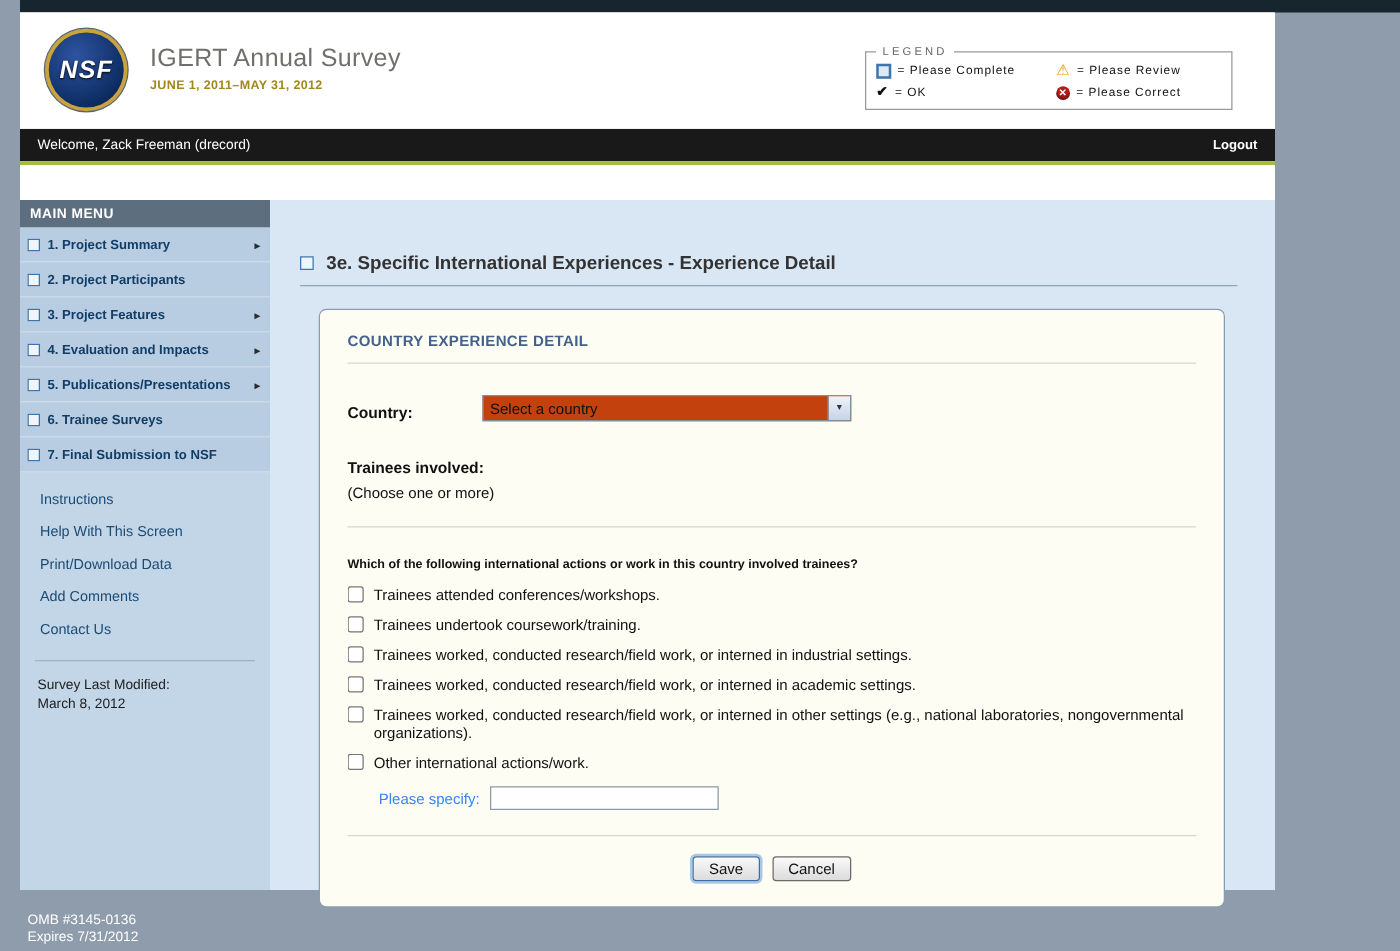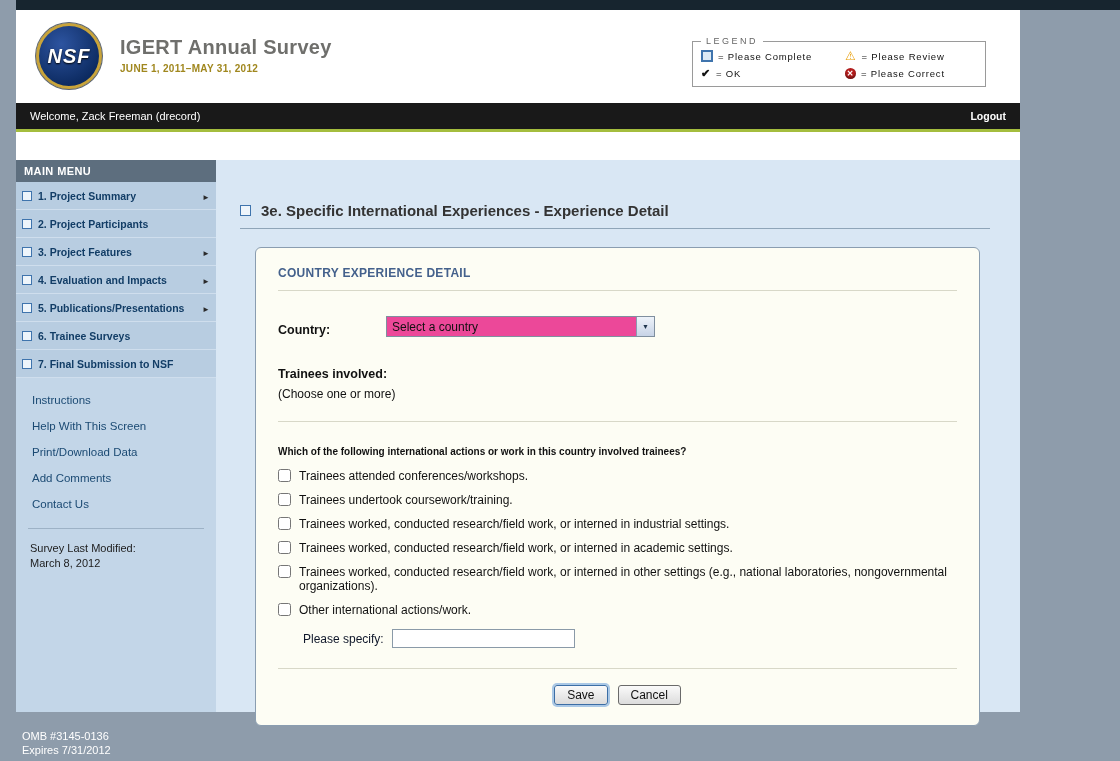--- a/index.html
+++ b/index.html
@@ -18,21 +18,21 @@
   
   .header{flex:0 0 93px;position:relative;background:#ffffff;}
   .logo{
     position:absolute;left:20px;top:13px;width:66px;height:66px;border-radius:50%;
     background:radial-gradient(circle at 38% 32%, #2d54a0, #0c2a60 70%);
     box-shadow:inset 0 0 0 3px #c9a43a, 0 0 0 1px #5a636e;
     display:flex;align-items:center;justify-content:center;
   }
   .logo span{color:#ffffff;font-weight:bold;font-style:italic;font-size:20px;letter-spacing:1px;text-shadow:0 1px 2px #000;}
   .titles{position:absolute;left:104px;top:26px;}
-  .app-title{font-size:20px;font-weight:bold;color:#6f6f6c;letter-spacing:0.3px;}
+  .app-title{font-size:20px;font-weight:normal;color:#6f6f6c;letter-spacing:0.3px;}
   .app-subtitle{font-size:10px;font-weight:bold;color:#a0871e;margin-top:4px;letter-spacing:0.3px;}
   .legend-box{
     position:absolute;right:34px;top:26px;width:276px;
     border:1px solid #9a9a9a;background:#ffffff;margin:0;padding:4px 8px 7px 8px;
   }
   .legend-box legend{font-size:9px;color:#666;letter-spacing:2.5px;padding:0 5px;}
   .legend-grid{display:grid;grid-template-columns:140px 1fr;row-gap:6px;column-gap:4px;}
   .legend-item{display:flex;align-items:center;gap:5px;font-size:9.5px;color:#111;letter-spacing:0.8px;white-space:nowrap;}
   .lg-sq{width:8px;height:8px;background:#ddeaf5;border:2px solid #3f74ad;flex:0 0 auto;}
   .lg-warn::before{content:"\26A0";color:#e89c00;font-size:12px;line-height:12px;}
@@ -76,41 +76,41 @@
     margin:18px 0 0 15px;width:725px;min-height:466px;box-sizing:border-box;
     background:#fdfdf4;border:1px solid #8a9db0;border-radius:6px;
     padding:18px 22px 20px 22px;
   }
   .panel-heading{color:#44618c;font-weight:bold;font-size:12px;letter-spacing:0.3px;}
   .panel-rule{border:0;border-top:1px solid #d8d8c8;margin:10px 0 0 0;}
 
   .field-row{margin-top:25px;display:flex;align-items:flex-end;}
   .field-label{font-size:12.5px;font-weight:bold;color:#111;width:108px;flex:0 0 auto;}
   .select{
-    width:269px;height:21px;background:#ec4899;border:1px solid #7f8f9f;
+    width:295px;height:21px;background:#c2410c;border:1px solid #7f8f9f;
     display:flex;align-items:center;font-size:12px;color:#111;cursor:pointer;box-sizing:border-box;
   }
   .select-value{padding-left:5px;}
   .select-arrow{margin-left:auto;width:17px;height:100%;background:linear-gradient(#eef3fa,#c7d3e6);border-left:1px solid #8a9ab0;display:flex;align-items:center;justify-content:center;}
   .select-arrow::before{content:"\25BC";font-size:7px;color:#20364d;}
 
   .group-label{margin-top:30px;font-size:12.5px;font-weight:bold;color:#111;}
   .group-hint{margin-top:6px;font-size:12px;color:#111;}
   .rule-gap{margin-top:20px;}
 
   .question{margin-top:24px;font-size:10px;font-weight:bold;color:#111;max-width:680px;}
   .question-hint{margin-top:6px;font-size:12px;color:#111;}
 
   .cb-list{margin-top:12px;display:flex;flex-direction:column;}
   .cb-row{display:flex;align-items:flex-start;gap:8px;font-size:12px;color:#111;margin-bottom:10px;max-width:675px;cursor:pointer;}
   .cb-row input{margin:0;width:13px;height:13px;flex:0 0 auto;}
   .cb-row span{line-height:14px;}
 
   .specify-row{margin:2px 0 0 25px;display:flex;align-items:center;gap:8px;}
-  .specify-label{font-size:12px;color:#0f172a;}
+  .specify-label{font-size:12px;color:#3b82f6;}
   .specify-input{width:175px;height:17px;border:1px solid #8a9aa8;background:#fff;font-size:12px;padding:0 3px;box-sizing:content-box;}
 
   .btn-row{margin-top:16px;display:flex;justify-content:center;gap:10px;}
   .btn{
     font-family:"Liberation Sans", sans-serif;font-size:12px;color:#111;
     padding:2px 12px;background:linear-gradient(#fafafa,#dcdcdc);
     border:1px solid #6a6a6a;border-radius:3px;cursor:pointer;
   }
   .btn.save{border-color:#3c6ea5;box-shadow:0 0 0 2px #aac8e6;}
 

